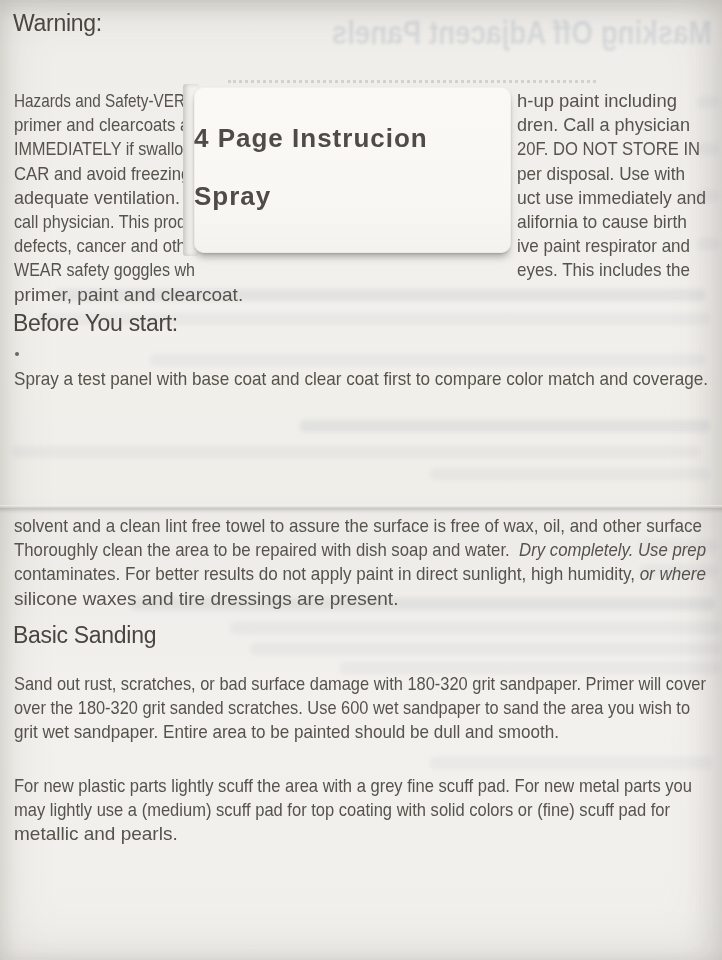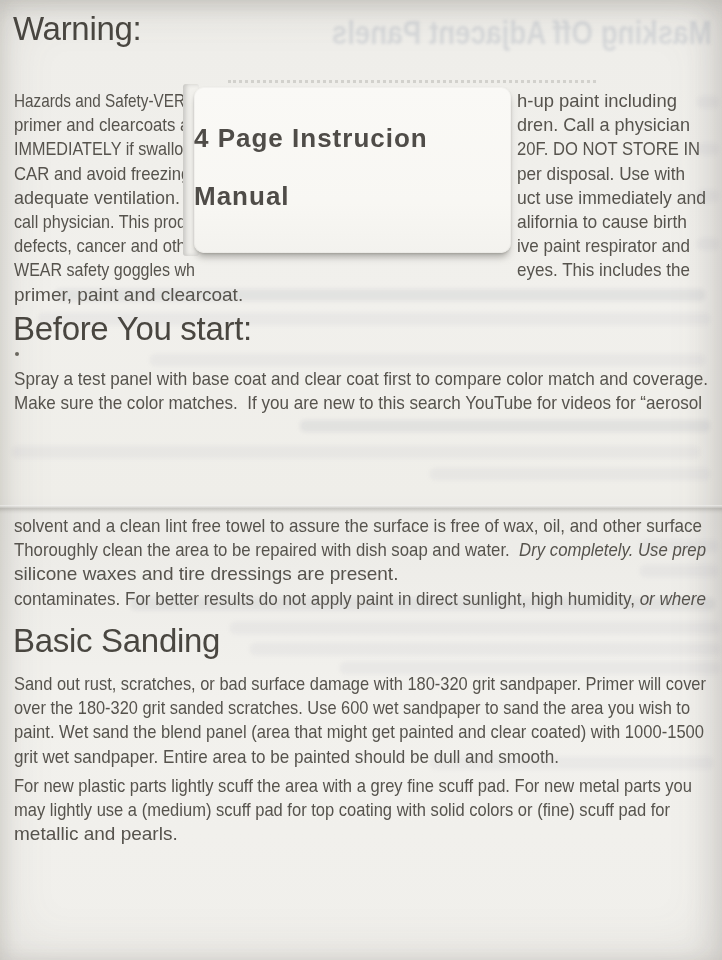--- a/index.html
+++ b/index.html
@@ -5,21 +5,21 @@
   html,body{margin:0;padding:0;background:#e6e5e1;}
   .page{
     position:relative;width:722px;height:960px;overflow:hidden;
     font-family:"Liberation Sans", sans-serif;
     background:linear-gradient(180deg,#ebeae6 0px,#efeeea 45px,#f1f0ec 300px,#efeee9 495px,#ecebe7 512px,#f2f1ed 700px,#f0efeb 960px);
     box-shadow:inset 0 0 55px rgba(96,93,86,.14), inset -16px 0 22px rgba(96,93,86,.10),
                inset 10px 0 14px rgba(96,93,86,.07), inset 0 12px 14px rgba(96,93,86,.07);
     color:#56534d;
   }
   .heading{
-    position:absolute;font-size:33px;font-weight:400;letter-spacing:-.3px;
+    position:absolute;font-size:23px;font-weight:400;letter-spacing:-.3px;
     color:#494640;white-space:pre;
   }
   .para{position:absolute;}
   .row{position:relative;height:24.2px;}
   .fitline{
     display:block;width:max-content;white-space:pre;transform-origin:left top;
     font-size:19px;line-height:24.2px;color:#56534d;
   }
   .row .right{position:absolute;left:503px;top:0;}
   .ital{font-style:italic;}
@@ -124,64 +124,58 @@
     </div>
   </div>
 
   <div class="sticker-backing"></div>
   <div class="perforation"></div>
   <div class="sticker">
     <div class="slinewrap" style="top:36px;">
       <span class="sline" style="transform: scaleX(1);">4 Page Instrucion</span>
     </div>
     <div class="slinewrap" style="top:94px;">
-      <span class="sline" style="transform: scaleX(1);">Manual</span>
+      <span class="sline" style="transform: scaleX(1);">Spray</span>
     </div>
   </div>
 
   <div class="heading" style="left:13px;top:310px;">Before You start:</div>
   <div class="stray-dot"></div>
 
   <div class="para" style="left:14px;top:367px;width:708px;">
     <div class="row">
       <span class="fitline" style="transform: scaleX(0.9014);">Spray a test panel with base coat and clear coat first to compare color match and coverage.</span>
-    </div>
-    <div class="row">
-      <span class="fitline" style="transform: scaleX(0.8981);">Make sure the color matches.  If you are new to this search YouTube for videos for “aerosol</span>
     </div>
   </div>
 
   <div class="crease"></div>
 
   <div class="para" style="left:14px;top:514px;width:708px;">
     <div class="row">
       <span class="fitline" style="transform: scaleX(0.8948);">solvent and a clean lint free towel to assure the surface is free of wax, oil, and other surface</span>
     </div>
     <div class="row">
       <span class="fitline" style="transform: scaleX(0.8822);"><span>Thoroughly clean the area to be repaired with dish soap and water.  </span><span class="ital">Dry completely. Use prep</span></span>
     </div>
     <div class="row">
-      <span class="fitline" style="transform: scaleX(1);">silicone waxes and tire dressings are present.</span>
+      <span class="fitline" style="transform: scaleX(0.898);"><span>contaminates. For better results do not apply paint in direct sunlight, high humidity, </span><span class="ital">or where</span></span>
     </div>
     <div class="row">
-      <span class="fitline" style="transform: scaleX(0.898);"><span>contaminates. For better results do not apply paint in direct sunlight, high humidity, </span><span class="ital">or where</span></span>
+      <span class="fitline" style="transform: scaleX(1);">silicone waxes and tire dressings are present.</span>
     </div>
   </div>
 
   <div class="heading" style="left:13px;top:622px;">Basic Sanding</div>
 
   <div class="para" style="left:14px;top:672px;width:708px;">
     <div class="row">
       <span class="fitline" style="transform: scaleX(0.8644);">Sand out rust, scratches, or bad surface damage with 180-320 grit sandpaper. Primer will cover</span>
     </div>
     <div class="row">
       <span class="fitline" style="transform: scaleX(0.8626);">over the 180-320 grit sanded scratches. Use 600 wet sandpaper to sand the area you wish to</span>
-    </div>
-    <div class="row">
-      <span class="fitline" style="transform: scaleX(0.8714);">paint. Wet sand the blend panel (area that might get painted and clear coated) with 1000-1500</span>
     </div>
     <div class="row">
       <span class="fitline" style="transform: scaleX(0.8989);">grit wet sandpaper. Entire area to be painted should be dull and smooth.</span>
     </div>
   </div>
 
   <div class="para" style="left:14px;top:774px;width:708px;">
     <div class="row">
       <span class="fitline" style="transform: scaleX(0.8707);">For new plastic parts lightly scuff the area with a grey fine scuff pad. For new metal parts you</span>
     </div>

